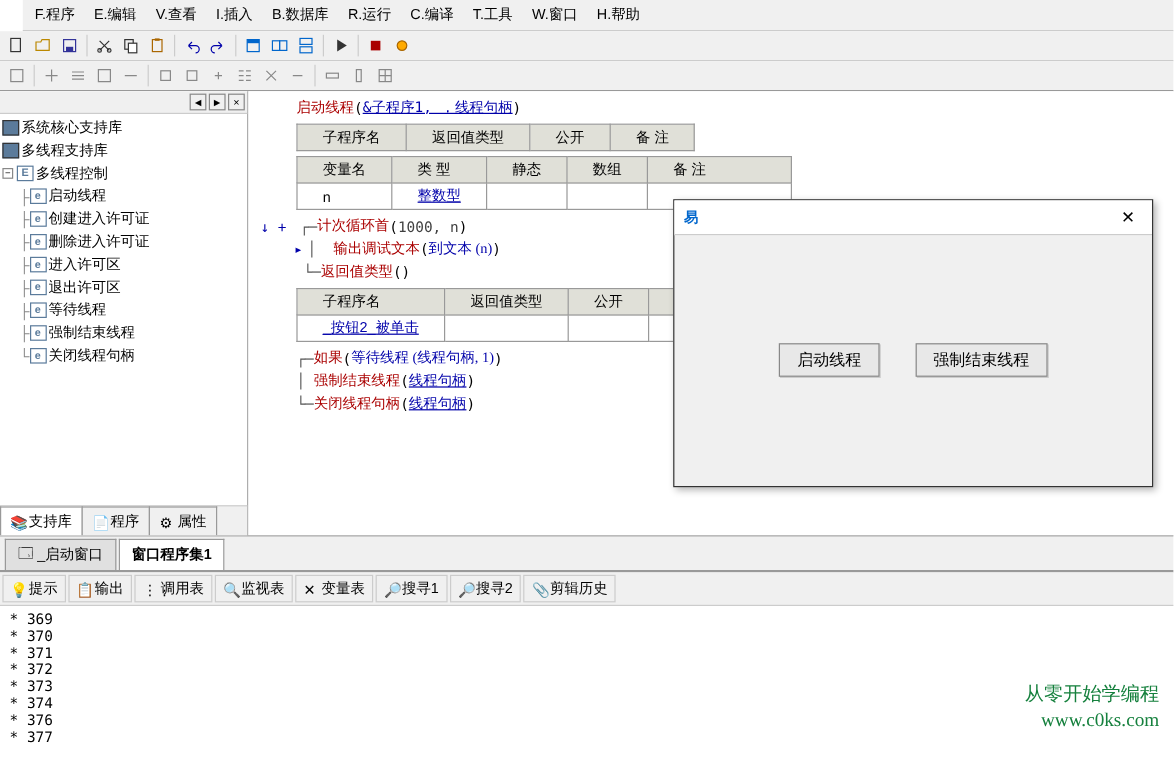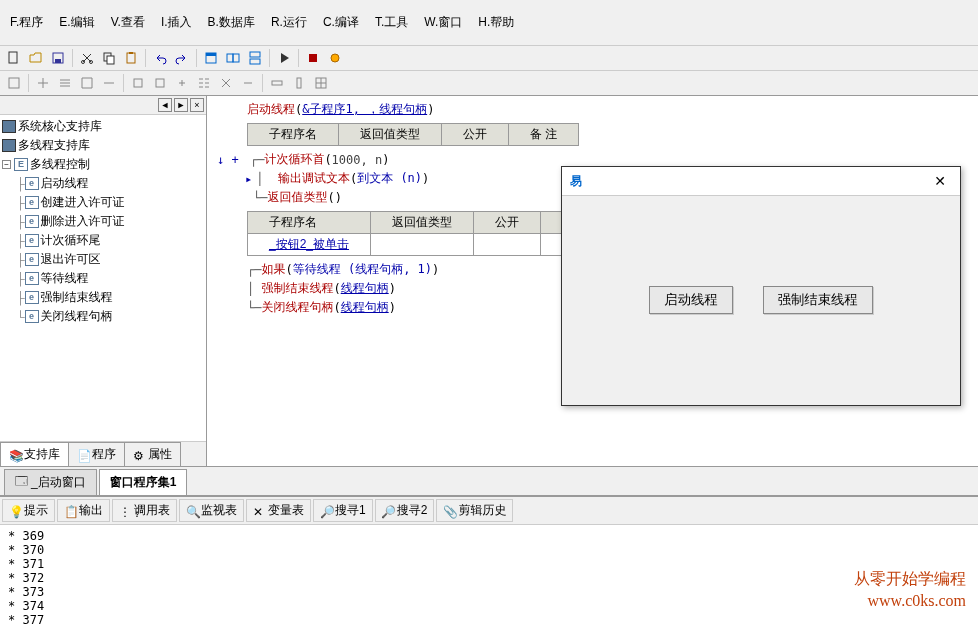--- a/index.html
+++ b/index.html
@@ -1,18 +1,18 @@
 <!DOCTYPE html>
 <html><head>
 <meta charset="utf-8">
 <style>
 * { box-sizing: border-box; margin: 0; padding: 0; }
 body { font-family: "SimSun", "宋体", sans-serif; font-size: 12px; background: #fff; width: 978px; height: 632px; overflow: hidden; position: relative; }
 
-.menubar { display: flex; background: #f0f0f0; border-bottom: 1px solid #ccc; padding: 12px 4px; gap: 4px; }
+.menubar { display: flex; background: #f0f0f0; border-bottom: 1px solid #ccc; padding: 2px 4px; gap: 4px; margin-left: 19px; }
 .menubar span { padding: 2px 6px; cursor: pointer; }
 
 .toolbar { display: flex; background: #f0f0f0; border-bottom: 1px solid #ccc; padding: 2px 4px; gap: 2px; align-items: center; }
 .tb-btn { width: 20px; height: 20px; display: flex; align-items: center; justify-content: center; border: 1px solid transparent; cursor: pointer; }
 .tb-sep { width: 1px; height: 18px; background: #ccc; margin: 0 2px; }
 .tb-btn svg { width: 14px; height: 14px; }
 
 .toolbar2 { display: flex; background: #f0f0f0; border-bottom: 1px solid #999; padding: 2px 4px; gap: 2px; align-items: center; }
 
 .main { display: flex; height: 370px; }
@@ -32,21 +32,21 @@
 .side-tabs { display: flex; border-top: 1px solid #ccc; background: #f0f0f0; }
 .side-tab { padding: 3px 8px; border: 1px solid #999; border-bottom: none; background: #f0f0f0; margin-right: -1px; cursor: pointer; display: flex; align-items: center; gap: 3px; }
 .side-tab.active { background: #fff; }
 .side-tab-icon { width: 12px; height: 12px; }
 
 .editor { flex: 1; background: #fff; position: relative; overflow: auto; }
 .editor-content { padding: 4px 8px 4px 40px; position: relative; }
 
 .code-line { display: flex; align-items: center; padding: 1px 0; font-family: "SimSun", monospace; }
 .kw { color: #a00; }
-.fn { color: #00a; }
+.fn { color: #00a; font-family: Liberation Serif, serif; }
 .var { color: #00a; text-decoration: underline; }
 .num { color: #404040; }
 .type { color: #00a; text-decoration: underline; }
 .struct { color: #555; }
 
 .tbl { border-collapse: collapse; margin: 4px 0; }
 .tbl th, .tbl td { border: 1px solid #999; padding: 2px 21px; background: #e8e8e0; font-weight: normal; text-align: left; }
 .tbl th { background: #e0e0d8; }
 .tbl td.input { background: #fff; min-width: 60px; }
 
@@ -61,21 +61,21 @@
 
 .output { padding: 4px 8px; font-family: monospace; background: #fff; height: 135px; }
 .output-line { padding: 0; line-height: 14px; }
 
 .dialog { position: absolute; left: 561px; top: 166px; width: 400px; height: 240px; background: #f0f0f0; border: 1px solid #333; box-shadow: 2px 2px 6px rgba(0,0,0,0.3); z-index: 100; }
 .dialog-title { display: flex; justify-content: space-between; align-items: center; padding: 4px 8px; background: #fff; border-bottom: 1px solid #ccc; }
 .dialog-close { width: 24px; height: 20px; display: flex; align-items: center; justify-content: center; cursor: pointer; font-size: 14px; }
 .dialog-body { padding: 20px; height: calc(100% - 30px); display: flex; align-items: center; justify-content: center; gap: 30px; }
 .dlg-btn { padding: 4px 14px; border: 1px solid #888; background: #e8e8e8; cursor: pointer; box-shadow: 1px 1px 0 #ccc; }
 
-.watermark { position: absolute; right: 12px; bottom: 20px; text-align: right; color: #c2410c; font-size: 16px; font-family: "Microsoft YaHei"; line-height: 22px; }
+.watermark { position: absolute; right: 12px; bottom: 20px; text-align: right; color: #15803d; font-size: 16px; font-family: "Microsoft YaHei"; line-height: 22px; }
 
 .marker { color: #00a; margin-right: 4px; }
 </style>
 </head>
 <body>
 
 <div class="menubar">
   <span>F.程序</span>
   <span>E.编辑</span>
   <span>V.查看</span>
@@ -288,21 +288,21 @@
       <div class="tree-item">
           <span class="tree-indent"></span>
           <span class="tree-line">├</span>
           <span class="tree-icon e">e</span>
           <span>删除进入许可证</span>
         </div>
       <div class="tree-item">
           <span class="tree-indent"></span>
           <span class="tree-line">├</span>
           <span class="tree-icon e">e</span>
-          <span>计次循环尾</span>
+          <span>进入许可区</span>
         </div>
       <div class="tree-item">
           <span class="tree-indent"></span>
           <span class="tree-line">├</span>
           <span class="tree-icon e">e</span>
           <span>退出许可区</span>
         </div>
       <div class="tree-item">
           <span class="tree-indent"></span>
           <span class="tree-line">├</span>
@@ -346,20 +346,38 @@
         <tbody>
             <tr>
               <th>子程序名</th>
               <th>返回值类型</th>
               <th>公开</th>
               <th>备 注</th>
             </tr>
       </tbody>
         </table>
 
+      <table class="tbl">
+        <tbody>
+            <tr>
+              <th>变量名</th>
+              <th>类 型</th>
+              <th>静态</th>
+              <th>数组</th>
+              <th>备 注</th>
+            </tr>
+        <tr>
+              <td class="input">n</td>
+              <td class="input"><span class="type">整数型</span></td>
+              <td class="input"></td>
+              <td class="input"></td>
+              <td class="input" style="min-width:120px"></td>
+            </tr>
+      </tbody>
+        </table>
 
       <div style="position:relative; margin-left:-30px;">
         <div class="code-line"><span class="marker">↓ +</span>&nbsp;<span class="struct">┌─</span> <span class="kw">计次循环首</span> (<span class="num">1000, n</span>)</div>
         <div class="code-line"><span style="width:28px;display:inline-block"></span><span class="marker">▸</span><span class="struct">│&nbsp;&nbsp;</span> <span class="kw">输出调试文本</span> (<span class="fn">到文本 (n)</span>)</div>
         <div class="code-line"><span style="width:36px;display:inline-block"></span><span class="struct">└─</span> <span class="kw">返回值类型</span> ()</div>
       </div>
 
       <table class="tbl">
         <tbody>
             <tr>
@@ -429,20 +447,21 @@
         <span>剪辑历史</span>
       </div>
   </div>
   <div class="output">
     <div class="output-line">* 369</div>
     <div class="output-line">* 370</div>
     <div class="output-line">* 371</div>
     <div class="output-line">* 372</div>
     <div class="output-line">* 373</div>
     <div class="output-line">* 374</div>
+    <div class="output-line">* 376</div>
     <div class="output-line">* 377</div>
 
   </div>
 </div>
 
 <div class="dialog">
   <div class="dialog-title">
     <span style="color:#06c;font-weight:bold;">易</span>
     <div class="dialog-close">✕</div>
   </div>

